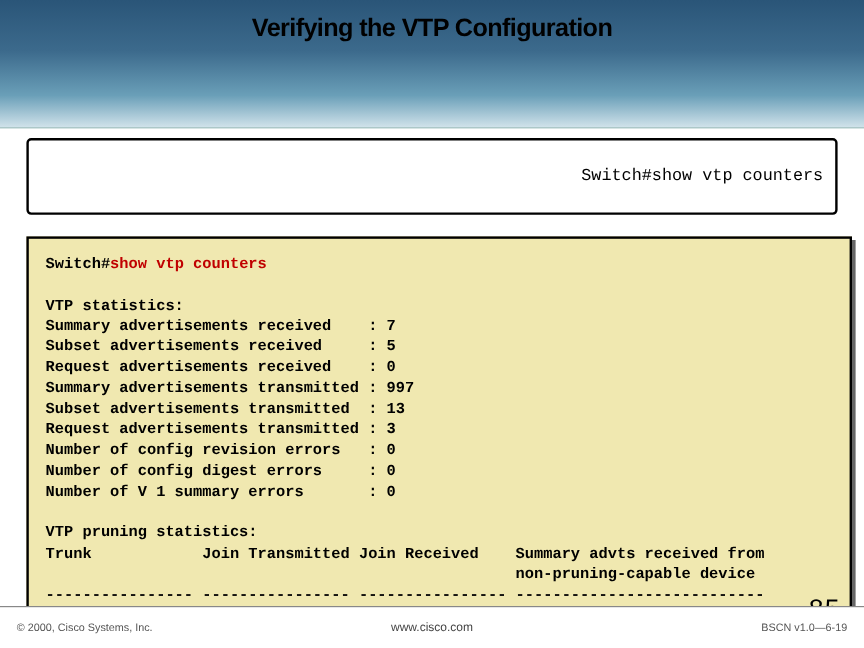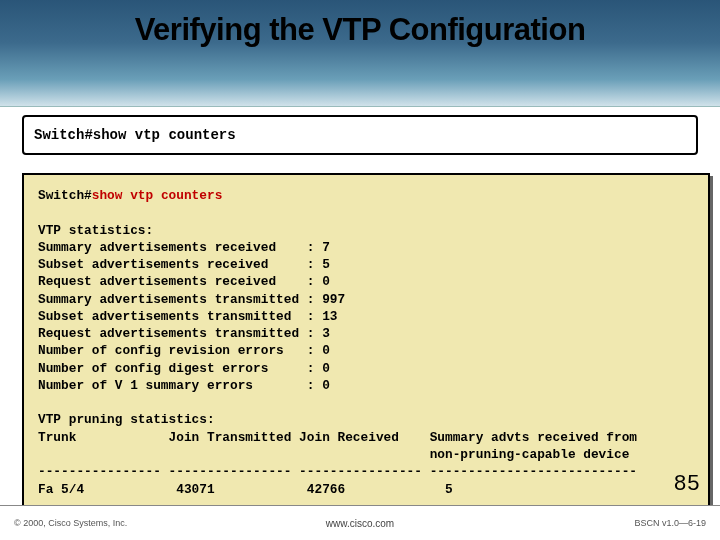--- a/index.html
+++ b/index.html
@@ -14,37 +14,38 @@
   }
   .header {
     height: 106px;
     background: linear-gradient(to bottom, #2a5578 0%, #3c6a8c 40%, #6a9fb8 75%, #d0e2ea 100%);
     position: relative;
     border-bottom: 1px solid #9bb;
   }
   .header h1 {
     margin: 0;
     color: #000;
-    font-size: 31px;
+    font-size: 21px;
     font-weight: 900;
     text-align: center;
     line-height: 1.15;
     padding-top: 12px;
     font-family: Verdana, Arial, sans-serif;
     letter-spacing: -0.5px;
   }
   .command-box {
     margin: 8px 22px 0 22px;
     border: 2px solid #000;
     background: #fff;
-    padding: 10px 10px;
+    padding: 22px 10px;
     border-radius: 4px;
     font-family: "Courier New", monospace;
-    font-weight: bold;
+    font-weight: normal;
     font-size: 14px;
+    text-align: right;
   }
   .terminal {
     margin: 18px 10px 0 22px;
     border: 2px solid #000;
     background: #f0e8b0;
     padding: 12px 14px 8px 14px;
     font-family: "Courier New", monospace;
     font-weight: bold;
     font-size: 12.8px;
     line-height: 1.35;

